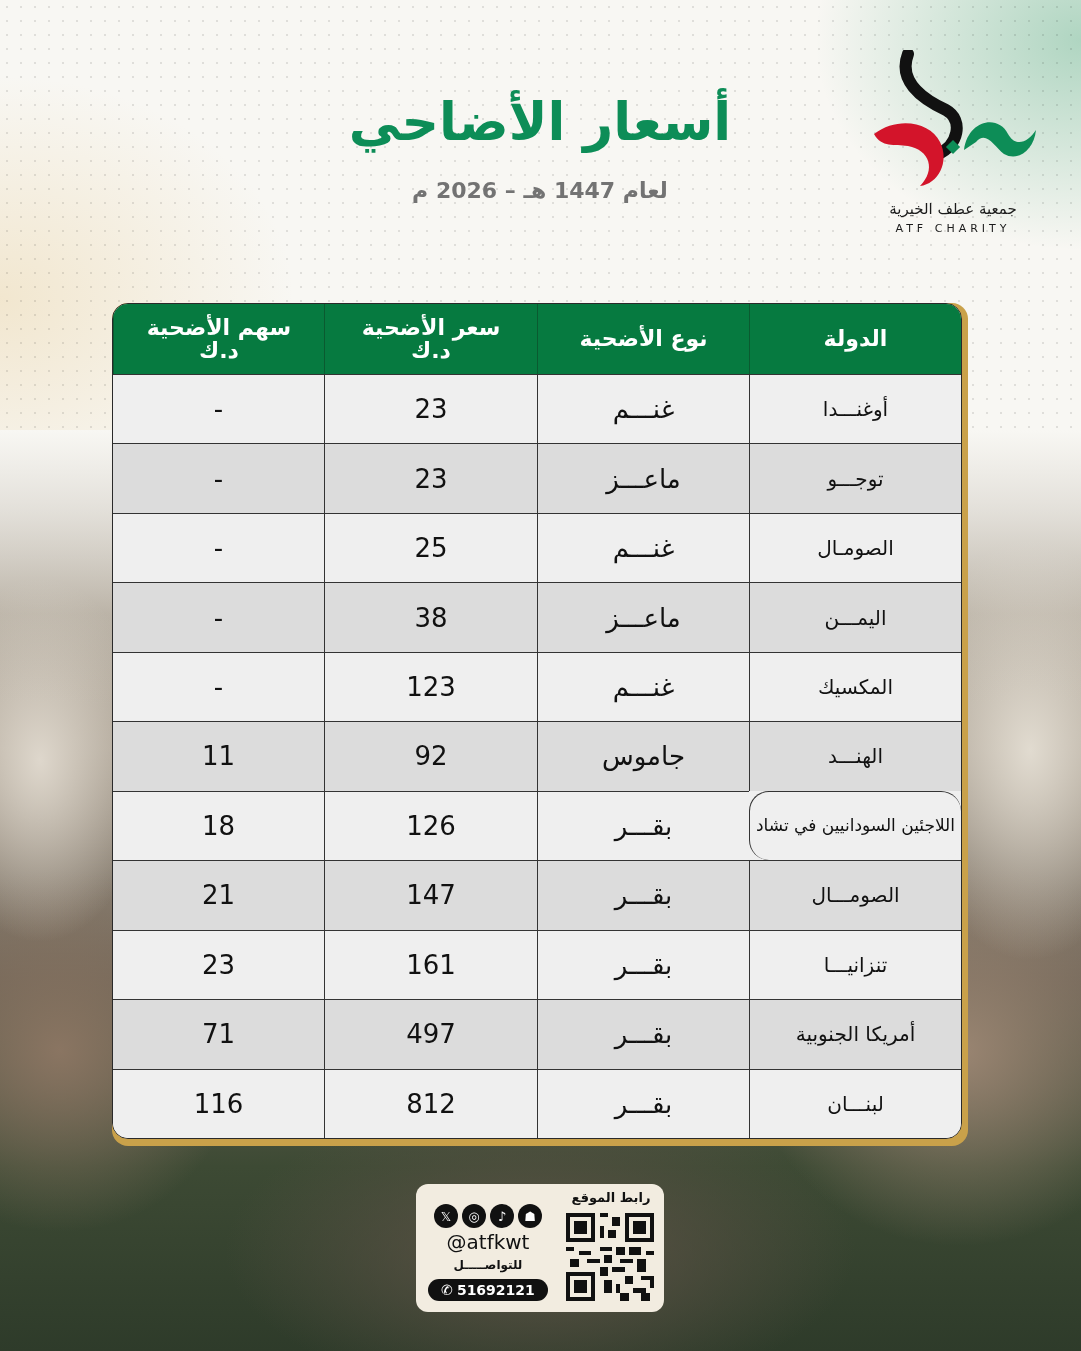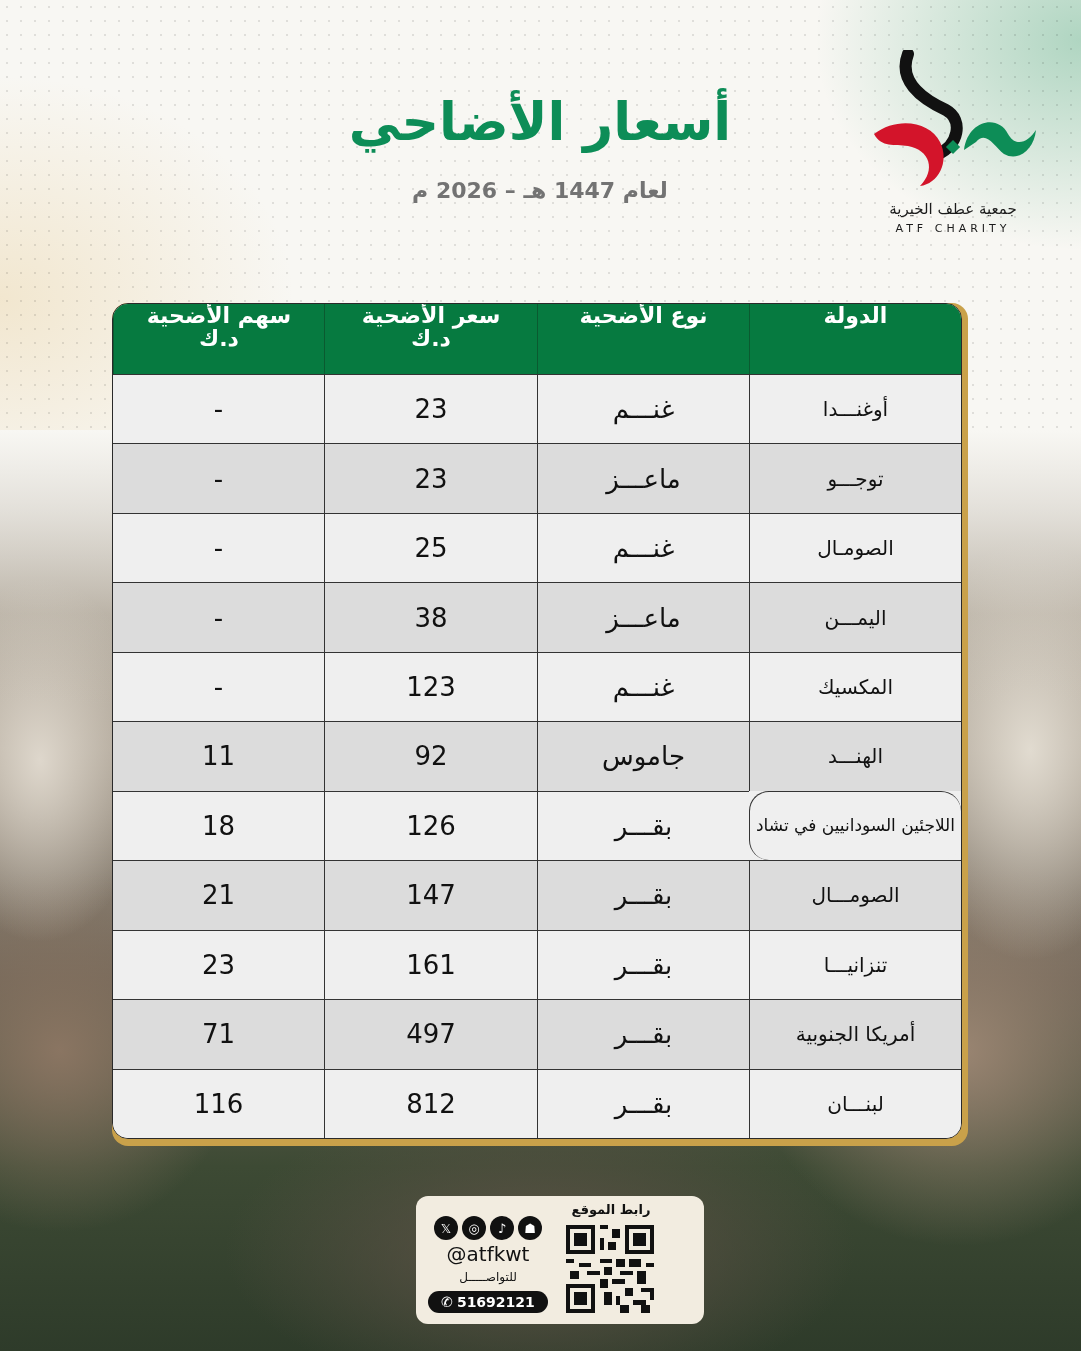--- a/index.html
+++ b/index.html
@@ -53,45 +53,45 @@
   .table {
     position:absolute; left:0; top:0; width:850px; height:836px;
     border-radius:16px; overflow:hidden; background:#efefef;
     border:1px solid #2a2a2a; box-sizing:border-box;
     display:grid; direction:rtl;
     grid-template-columns:212px 212px 213px 211px;
     grid-template-rows:70px repeat(11, 1fr);
   }
   .th {
     background:#067a40; color:#fff; font-weight:bold; font-size:22px;
-    display:flex; align-items:center; text-align:center;
+    display:flex; align-items:center; justify-content:center; text-align:center;
     line-height:1.05; border-left:1px solid #0a5a30; flex-direction:column;
   }
   .th:last-child { border-left:none; }
   .td {
     display:flex; align-items:center; justify-content:center; text-align:center;
     font-size:26px; color:#111; border-left:1.5px solid #333; border-top:1.5px solid #333;
     direction:rtl;
   }
   .td.country { font-size:20px; }
   .td.country.small { font-size:17px; line-height:1.25;border-radius:20px; }
   .td.last { border-left:none; }
   .row-odd { background:#efefef; }
   .row-even { background:#dcdcdc; }
   
   .card {
-    position:absolute; left:416px; top:1184px; width:288px; height:128px;
-    background:#f2ece0; border-radius:12px;margin-top:12px;
+    position:absolute; left:416px; top:1184px; width:248px; height:128px;
+    background:#f2ece0; border-radius:12px;
   }
   .qr-label { position:absolute; left:150px; top:6px; width:90px; text-align:center; font-size:13px; font-weight:bold; color:#111; }
   .qr { position:absolute; left:150px; top:28px; width:88px; height:90px; }
   .socials { position:absolute; left:12px; top:20px; width:120px; display:flex; justify-content:center; gap:4px; }
   .social { width:24px; height:24px; border-radius:50%; background:#111; color:#fff; font-size:13px; display:flex; align-items:center; justify-content:center; }
   .handle { position:absolute; left:6px; top:46px; width:132px; text-align:center; font-size:20px; font-weight:normal; color:#111; }
-  .contact-label { position:absolute; left:6px; top:74px; width:132px; text-align:center; font-size:12px; font-weight:normal; color:#111; }
+  .contact-label { position:absolute; left:6px; top:74px; width:132px; text-align:center; font-size:12px; font-weight:bold; color:#111; }
   .phone-pill {
     position:absolute; left:12px; top:95px; width:120px; height:22px; border-radius:11px;
     background:#111; color:#fff; font-size:14px; font-weight:bold;
     display:flex; align-items:center; justify-content:center; gap:4px;
   }
 </style>
 </head>
 <body>
 
 <div class="bg-top"></div>

